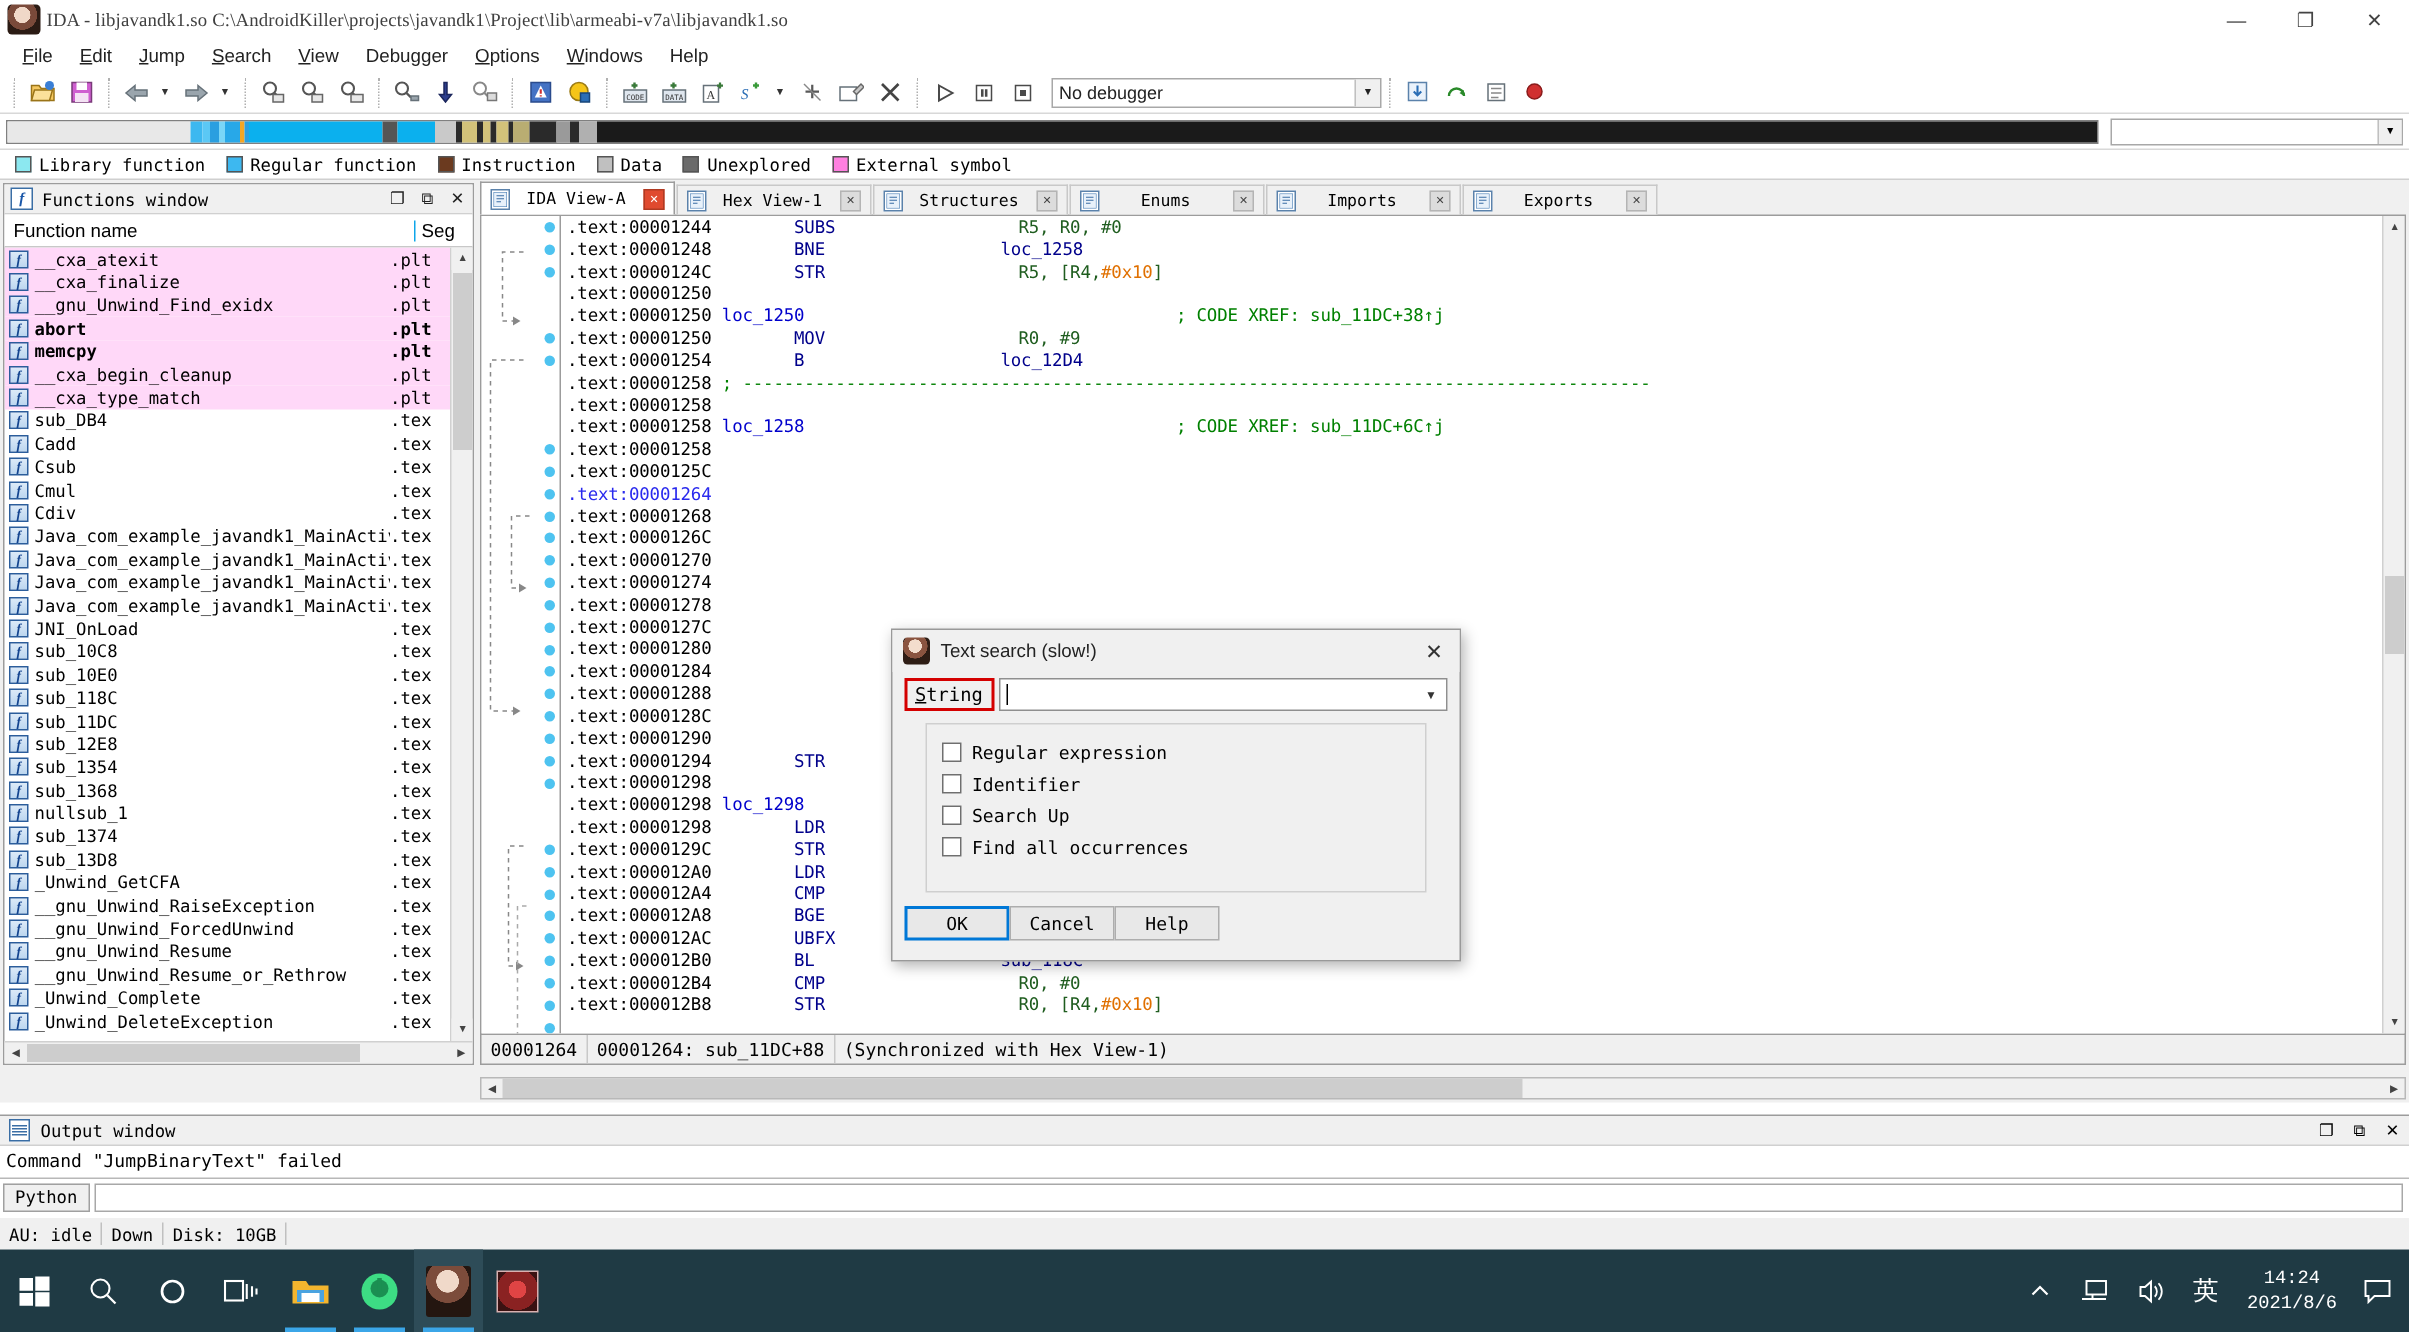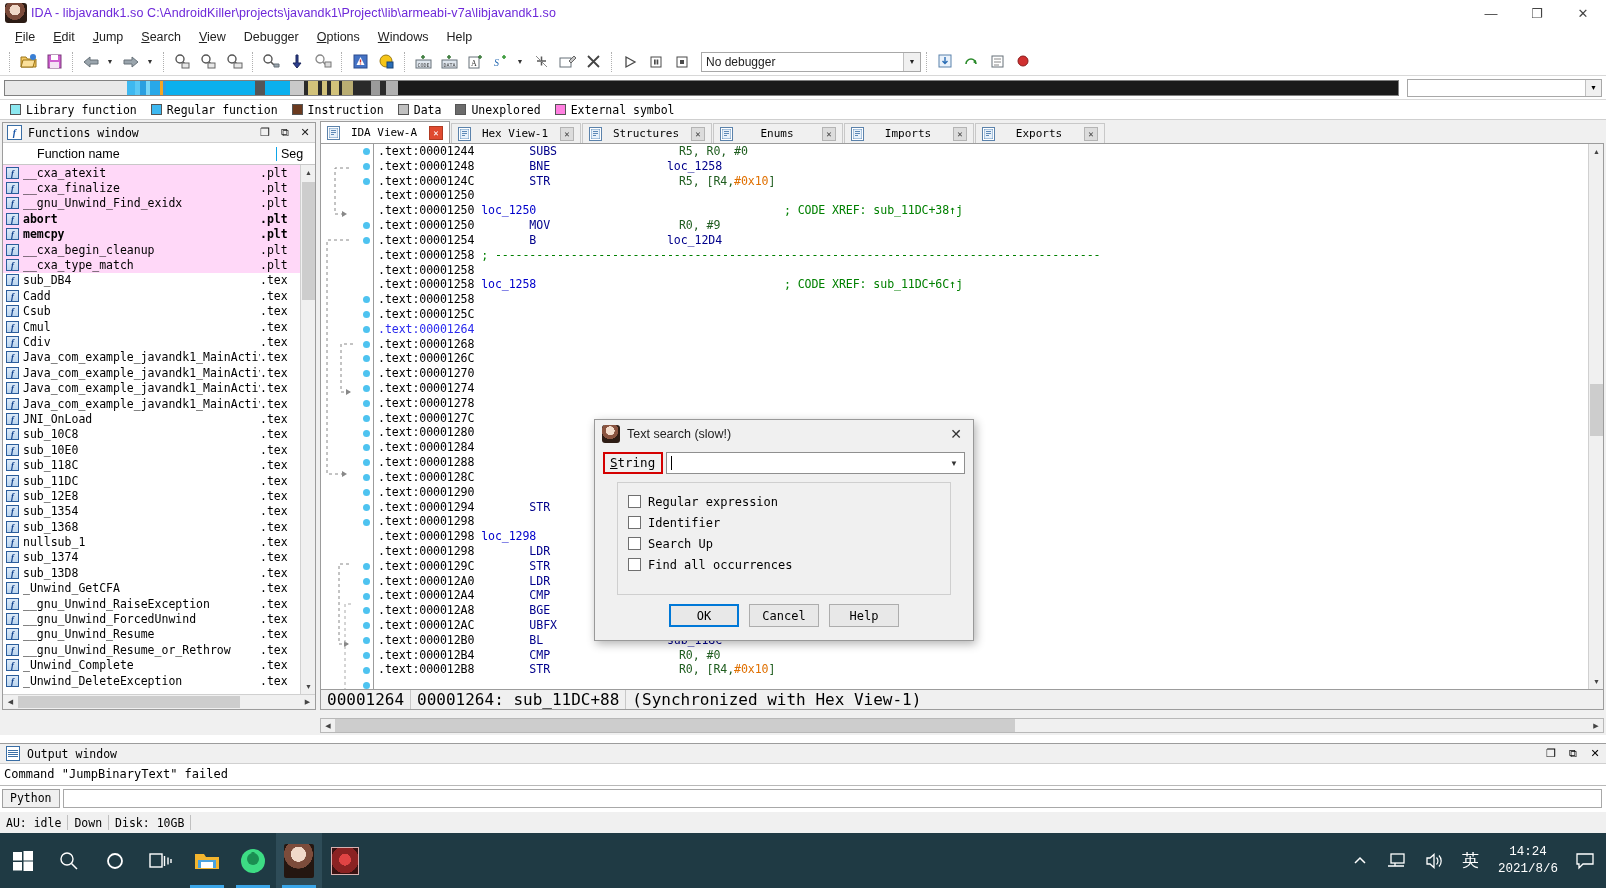--- a/index.html
+++ b/index.html
@@ -15,21 +15,21 @@
   
   #titlebar {
     height:26px; background:#ffffff; display:flex; align-items:center;
     border-bottom:0px solid #e3e3e3; position:relative;
   }
   #titlebar .tb-icon {
     width:22px; height:20px; margin:0 4px 0 5px;
     background:radial-gradient(circle at 45% 35%, #f0d8c8 0 30%, #7a4a3a 31% 55%, #2b1b14 56% 100%);
     border-radius:3px;
   }
-  #titlebar .tb-text { font-size:12.5px; color:#6d28d9; letter-spacing:.1px; }
+  #titlebar .tb-text { font-size:12.5px; color:#404040; letter-spacing:.1px;font-family:Liberation Serif, serif; }
   #winbtns { position:absolute; right:0; top:0; height:26px; display:flex; }
   #winbtns div { width:46px; height:26px; display:flex; align-items:center; justify-content:center;
     font-size:13px; color:#444; }
 
   
   #menubar { height:22px; display:flex; align-items:center; padding-left:6px; background:#fff; }
   #menubar .mi { padding:2px 9px; font-size:12.5px; color:#222; cursor:default; }
   #menubar .mi u { text-decoration:underline; }
 
   
@@ -72,21 +72,21 @@
     border-bottom:1px solid #d0d0d0; padding-left:4px; }
   #funchdr .fico { width:15px; height:15px; border:1px solid #3a6ea5; background:#fff; color:#1a57a8;
     font-style:italic; font-weight:bold; font-size:10px; display:flex; align-items:center; justify-content:center;
     margin-right:6px; font-family:"Liberation Serif",serif; }
   #funchdr .ftitle { font-family:"DejaVu Sans Mono","Liberation Mono",monospace; font-size:11.5px; flex:1; }
   #funchdr .hbtn { width:20px; height:18px; display:flex; align-items:center; justify-content:center;
     font-size:11px; color:#222; }
 
   #fcolhdr { height:22px; display:flex; border-bottom:1px solid #c8c8c8; background:#fff;
     font-size:12.5px; align-items:center; }
-  #fcolhdr .c1 { flex:1; padding-left:6px; border-right:1px solid #0ea5e9;margin-left:28px; }
+  #fcolhdr .c1 { flex:1; padding-left:6px; border-right:1px solid #0ea5e9; }
   #fcolhdr .c2 { width:38px; padding-left:4px; }
 
   #flistwrap { flex:1; display:flex; overflow:hidden; }
   #flist { flex:1; overflow:hidden; }
   .frow { height:15.4px; display:flex; align-items:center; font-size:11.5px;
     font-family:"DejaVu Sans Mono","Liberation Mono",monospace; }
   .frow.plt { background:#ffd8f8; }
   .frow.bold { font-weight:bold; }
   .frow .ico { width:13px; height:12px; min-width:13px; margin:0 4px 0 3px; border:1px solid #2b5d9b;
     background:linear-gradient(#dceaf8,#bcd6ef); color:#14448f; font-family:"Liberation Serif",serif;
@@ -130,21 +130,21 @@
   .op { color:#1f5d1f;margin-left:12px; }
   .opb { color:#00008b; }
   .cm { color:#008000; }
   .num { color:#e07000; }
   .dot { position:absolute; left:2px; width:7px; height:7px; border-radius:50%; background:#4ec3f0; }
   #disvscroll { width:15px; background:#f0f0f0; border-left:1px solid #d0d0d0; position:relative; flex:0 0 15px; }
   #disvscroll .arr { width:15px; height:15px; display:flex; align-items:center; justify-content:center; font-size:7px; color:#444; }
   #disvscroll .thumb { position:absolute; left:1px; width:13px; top:240px; height:52px; background:#cdcdcd; }
 
   #disstatus { height:20px; background:#f0f0f0; border:1px solid #9c9c9c; border-top:none;
-    display:flex; align-items:flex-end; font-family:"DejaVu Sans Mono","Liberation Mono",monospace; font-size:16px; }
+    display:flex; align-items:flex-end; font-family:"DejaVu Sans Mono","Liberation Mono",monospace; font-size:12px; }
   #disstatus .cell { padding:0 6px; border-right:1px solid #c8c8c8; height:100%; display:flex; align-items:center; }
   #dishscroll { position:absolute; left:320px; bottom:2px; right:2px; height:15px; display:flex; background:#f0f0f0;
     border:1px solid #b8b8b8; }
   #dishscroll .arr { width:14px; display:flex; align-items:center; justify-content:center; font-size:7px; color:#444; }
   #dishscroll .track { flex:1; position:relative; }
   #dishscroll .thumb { position:absolute; left:0; top:0; height:13px; width:680px; background:#cdcdcd; }
 
   
   #outwin { position:absolute; left:0; top:743px; width:1606px; height:70px; background:#fff;
     border-top:1px solid #9c9c9c; }
@@ -193,21 +193,21 @@
   #strlabel u { text-decoration:underline; }
   #strinput { flex:1; height:22px; border:1px solid #8f8f8f; background:#fff; margin-left:3px;
     display:flex; align-items:center; position:relative; }
   #strinput .caretv { width:1px; height:14px; background:#000; margin-left:4px; }
   #strinput .dd { position:absolute; right:2px; top:0; bottom:0; width:16px; display:flex;
     align-items:center; justify-content:center; font-size:8px; color:#333; }
   #optsbox { margin:8px 14px 0 14px; border:1px solid #cfcfcf; padding:8px 10px 10px 10px; height:113px; }
   .cbrow { display:flex; align-items:center; height:21px; }
   .cbrow .cb { width:13px; height:13px; border:1px solid #6f6f6f; background:#fff; margin-right:7px; }
   .cbrow .cbl { font-family:"DejaVu Sans Mono","Liberation Mono",monospace; font-size:12px; }
-  #dlgbtns { display:flex; justify-content:center; gap:10px; margin-top:9px; }
+  #dlgbtns { display:flex; margin-top:9px; }
   .dbtn { width:70px; height:23px; background:#e8e8e8; border:1px solid #adadad;
     font-family:"DejaVu Sans Mono","Liberation Mono",monospace; font-size:12px;
     display:flex; align-items:center; justify-content:center; }
   .dbtn.def { border:2px solid #0078d7; background:#e8e8e8; }
 </style>
 </head>
 <body>
 
 <div id="titlebar">
   <div class="tb-icon"></div>

